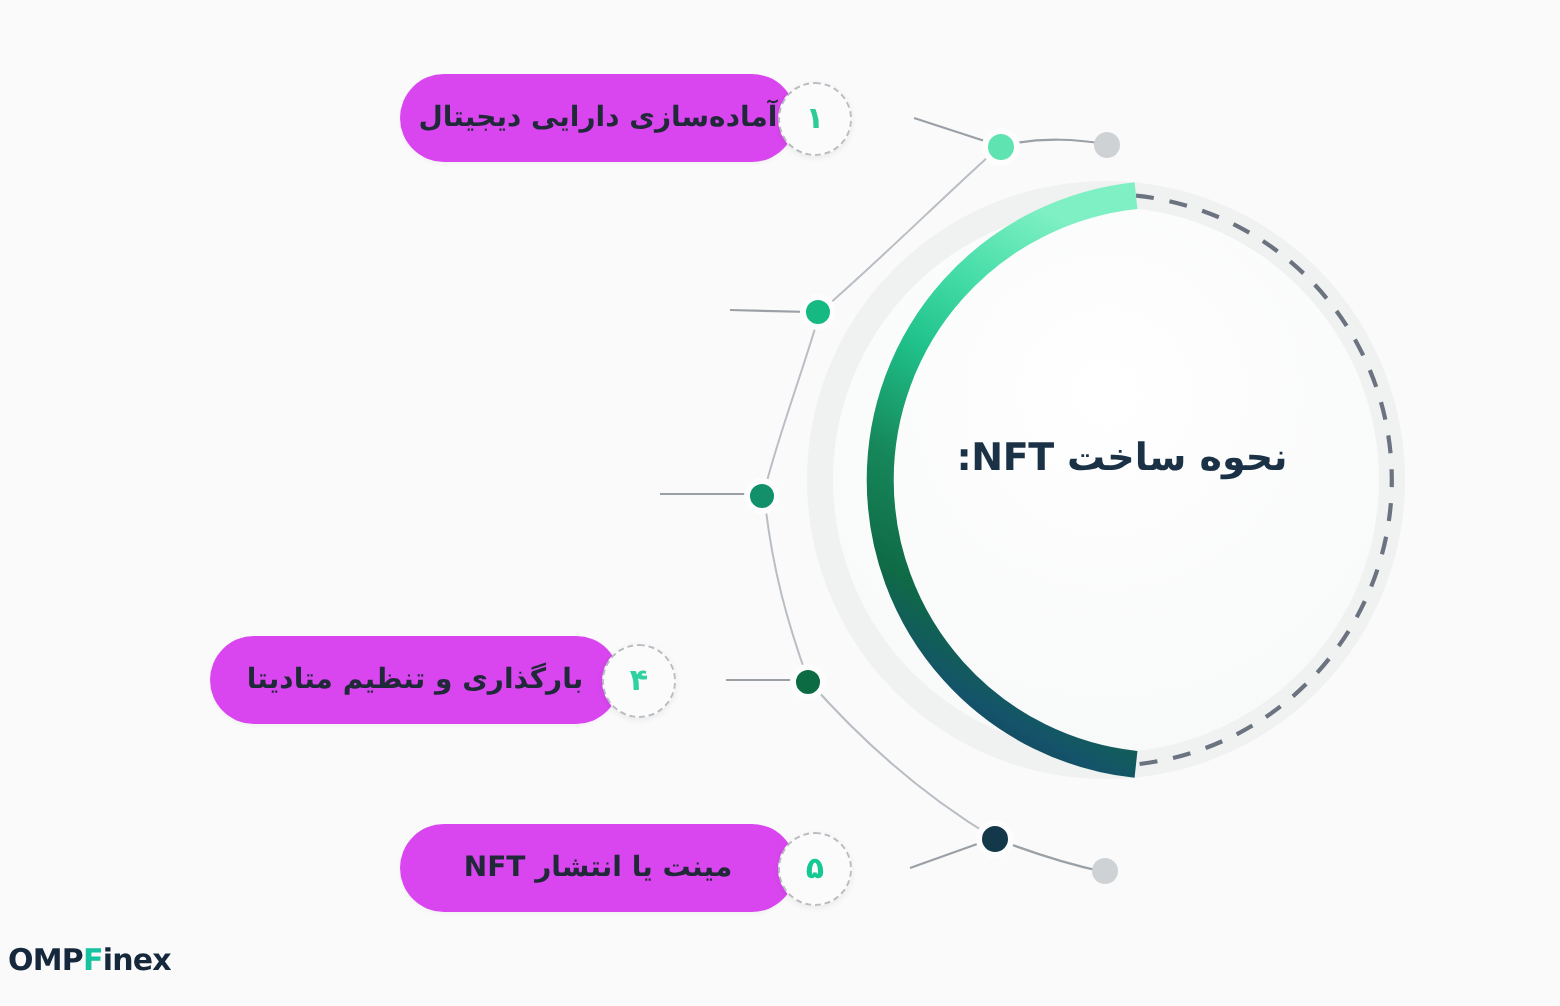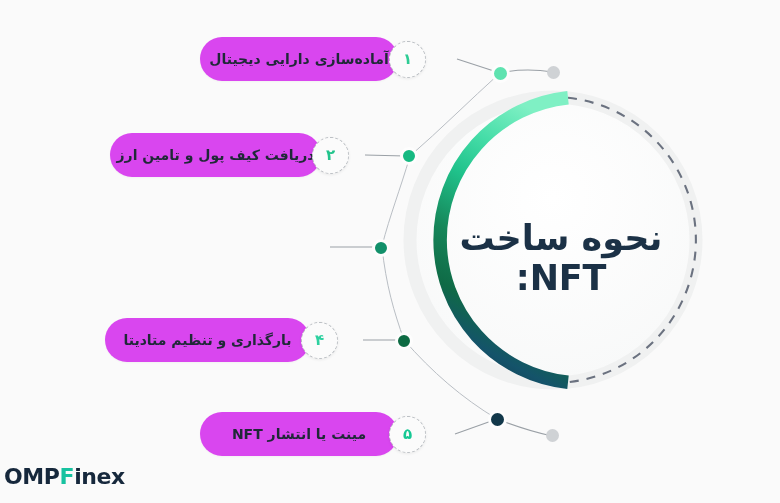--- a/index.html
+++ b/index.html
@@ -46,39 +46,39 @@
 
   
   #ring{position:absolute;left:398px;top:85px;width:310px;height:310px;z-index:2;}
 
   
   #title{
     position:absolute;
     left:430px;top:218px;width:262px;
     text-align:center;
     direction:rtl;
-    font-size:35px;
+    font-size:19px;
     font-weight:bold;
     color:#1b3146;
     letter-spacing:-0.2px;
     z-index:5;
   }
 
   
   .node{
     position:absolute;border-radius:50%;
     border:3px solid #fdfdfd;
     box-sizing:border-box;z-index:4;
   }
   .graydot{position:absolute;border-radius:50%;background:#cfd2d5;z-index:2;}
 
   
   #logo{
     position:absolute;left:4px;bottom:14px;
-    font-size:22px;font-weight:bold;
+    font-size:15px;font-weight:bold;
     color:#16283c;letter-spacing:-0.4px;
     z-index:6;
   }
   #logo .hl{color:#17c2a0;}
 </style>
 </head>
 <body>
 
 <div id="stage">
 
@@ -130,28 +130,20 @@
   <div class="step" style="left:200px;top:37px;">
     <div class="pill" style="width:198px;">
       <span>آماده‌سازی دارایی دیجیتال</span>
     </div>
     <div class="badge" style="color:#2ecc94;">
       <span>۱</span>
     </div>
   </div>
   <div class="node" style="left:491px;top:64px;width:19px;height:19px;background:#5fe3b0;"></div>
 
-  <div class="step" style="left:110px;top:133px;">
-    <div class="pill" style="width:211px;">
-      <span>دریافت کیف پول و تامین ارز</span>
-    </div>
-    <div class="badge" style="color:#22c48c;">
-      <span>۲</span>
-    </div>
-  </div>
   <div class="node" style="left:400px;top:147px;width:18px;height:18px;background:#16b981;"></div>
 
   <div class="node" style="left:372px;top:239px;width:18px;height:18px;background:#12906a;"></div>
 
   <div class="step" style="left:105px;top:318px;">
     <div class="pill" style="width:205px;text-align:center;">
       <span>بارگذاری و تنظیم متادیتا</span>
     </div>
     <div class="badge" style="color:#2ed1a0;">
       <span>۴</span>

